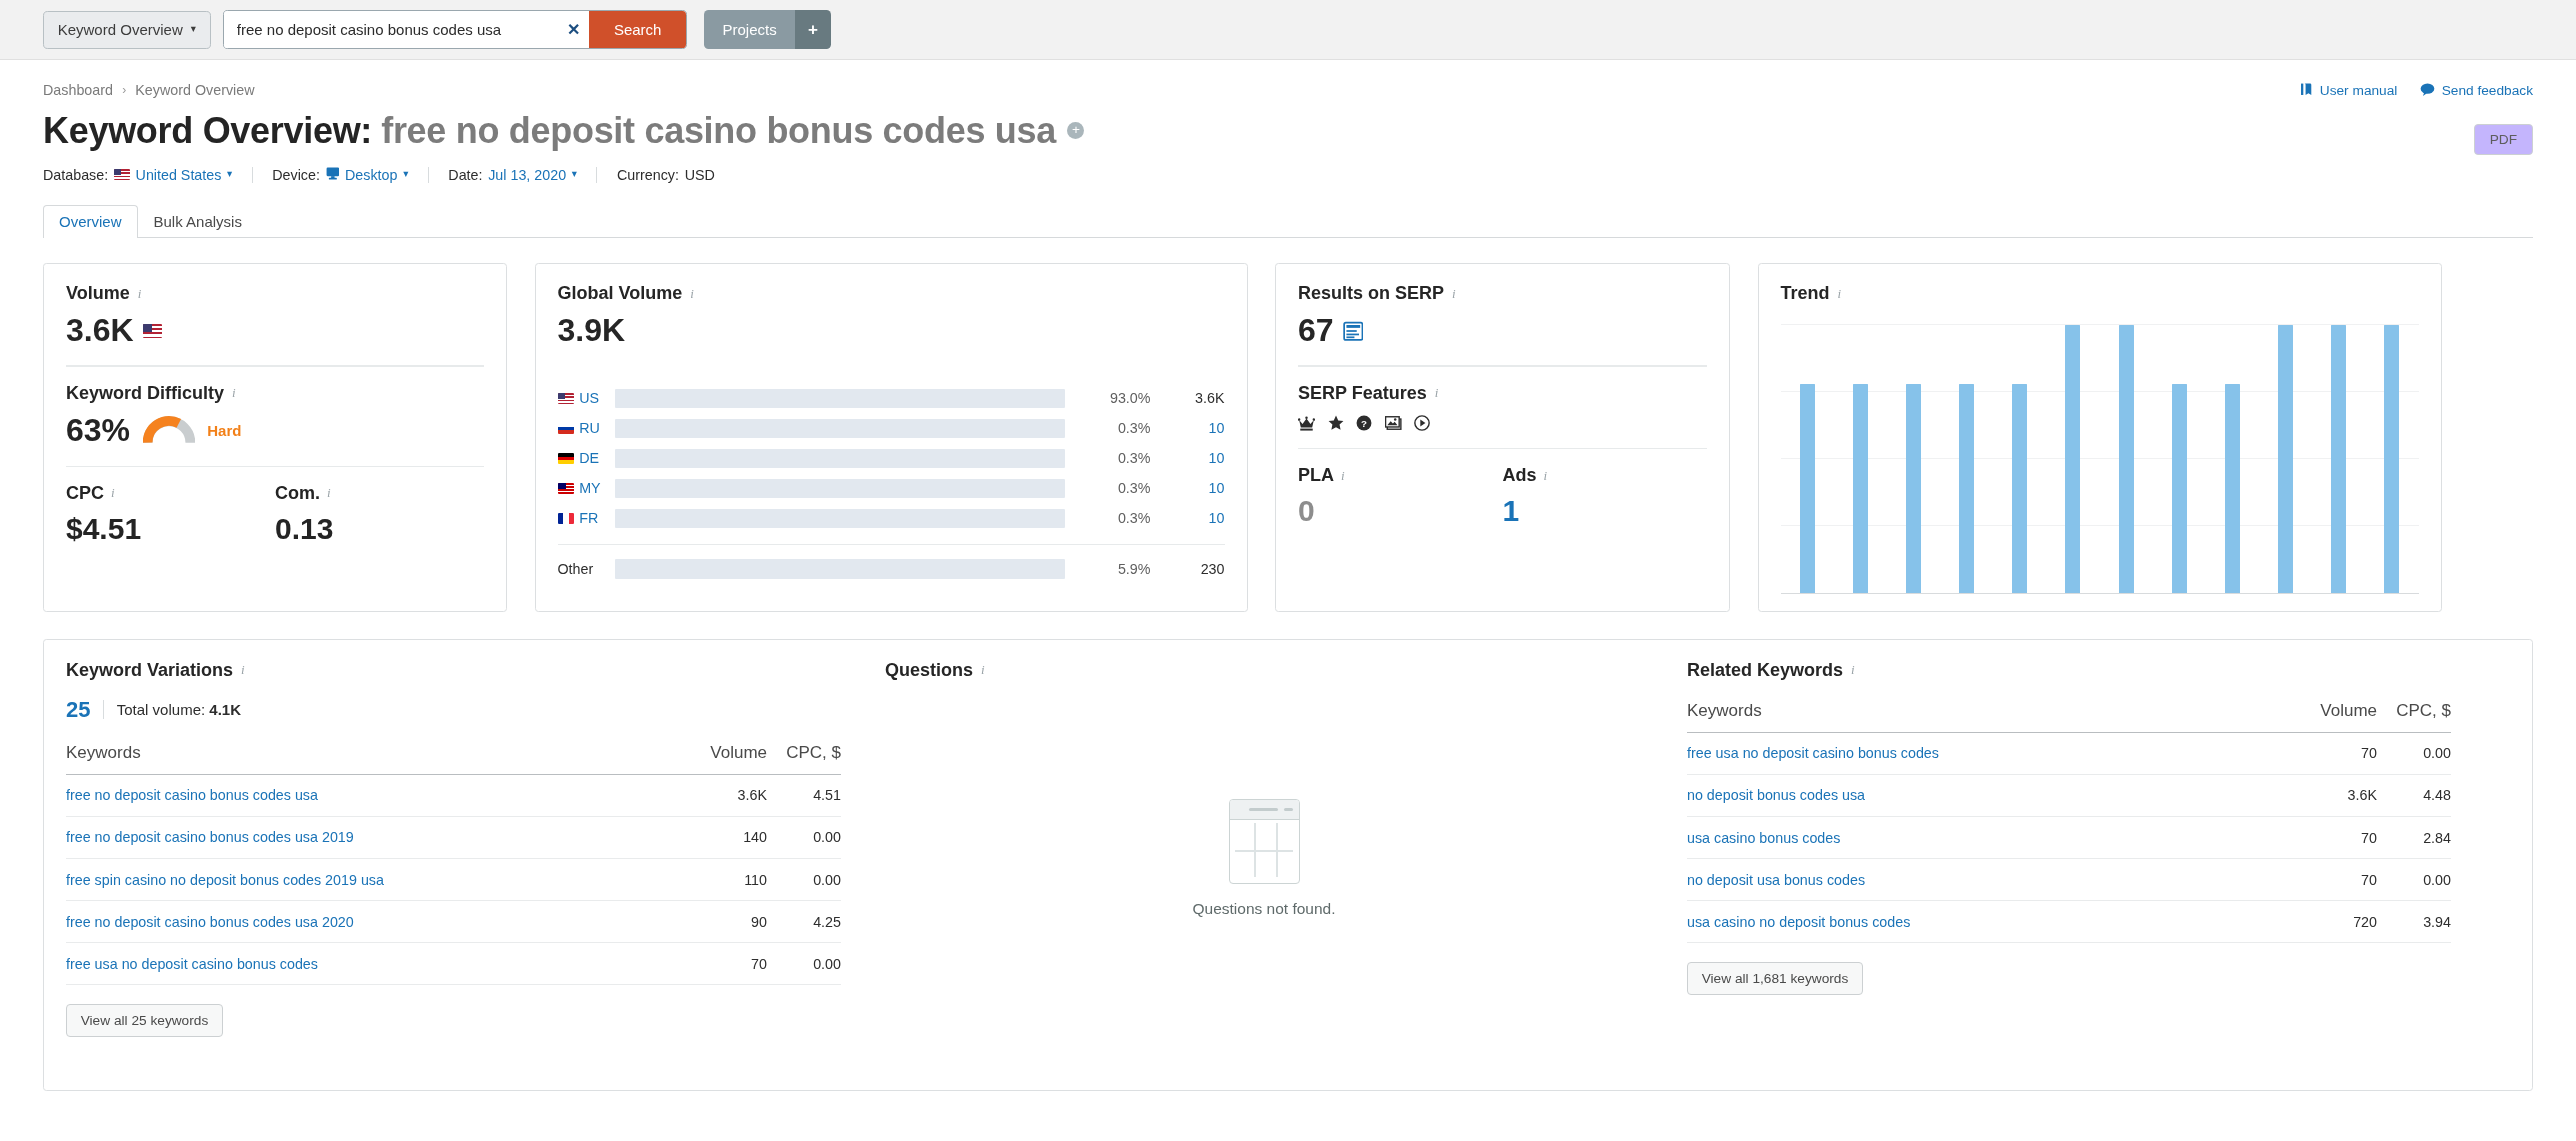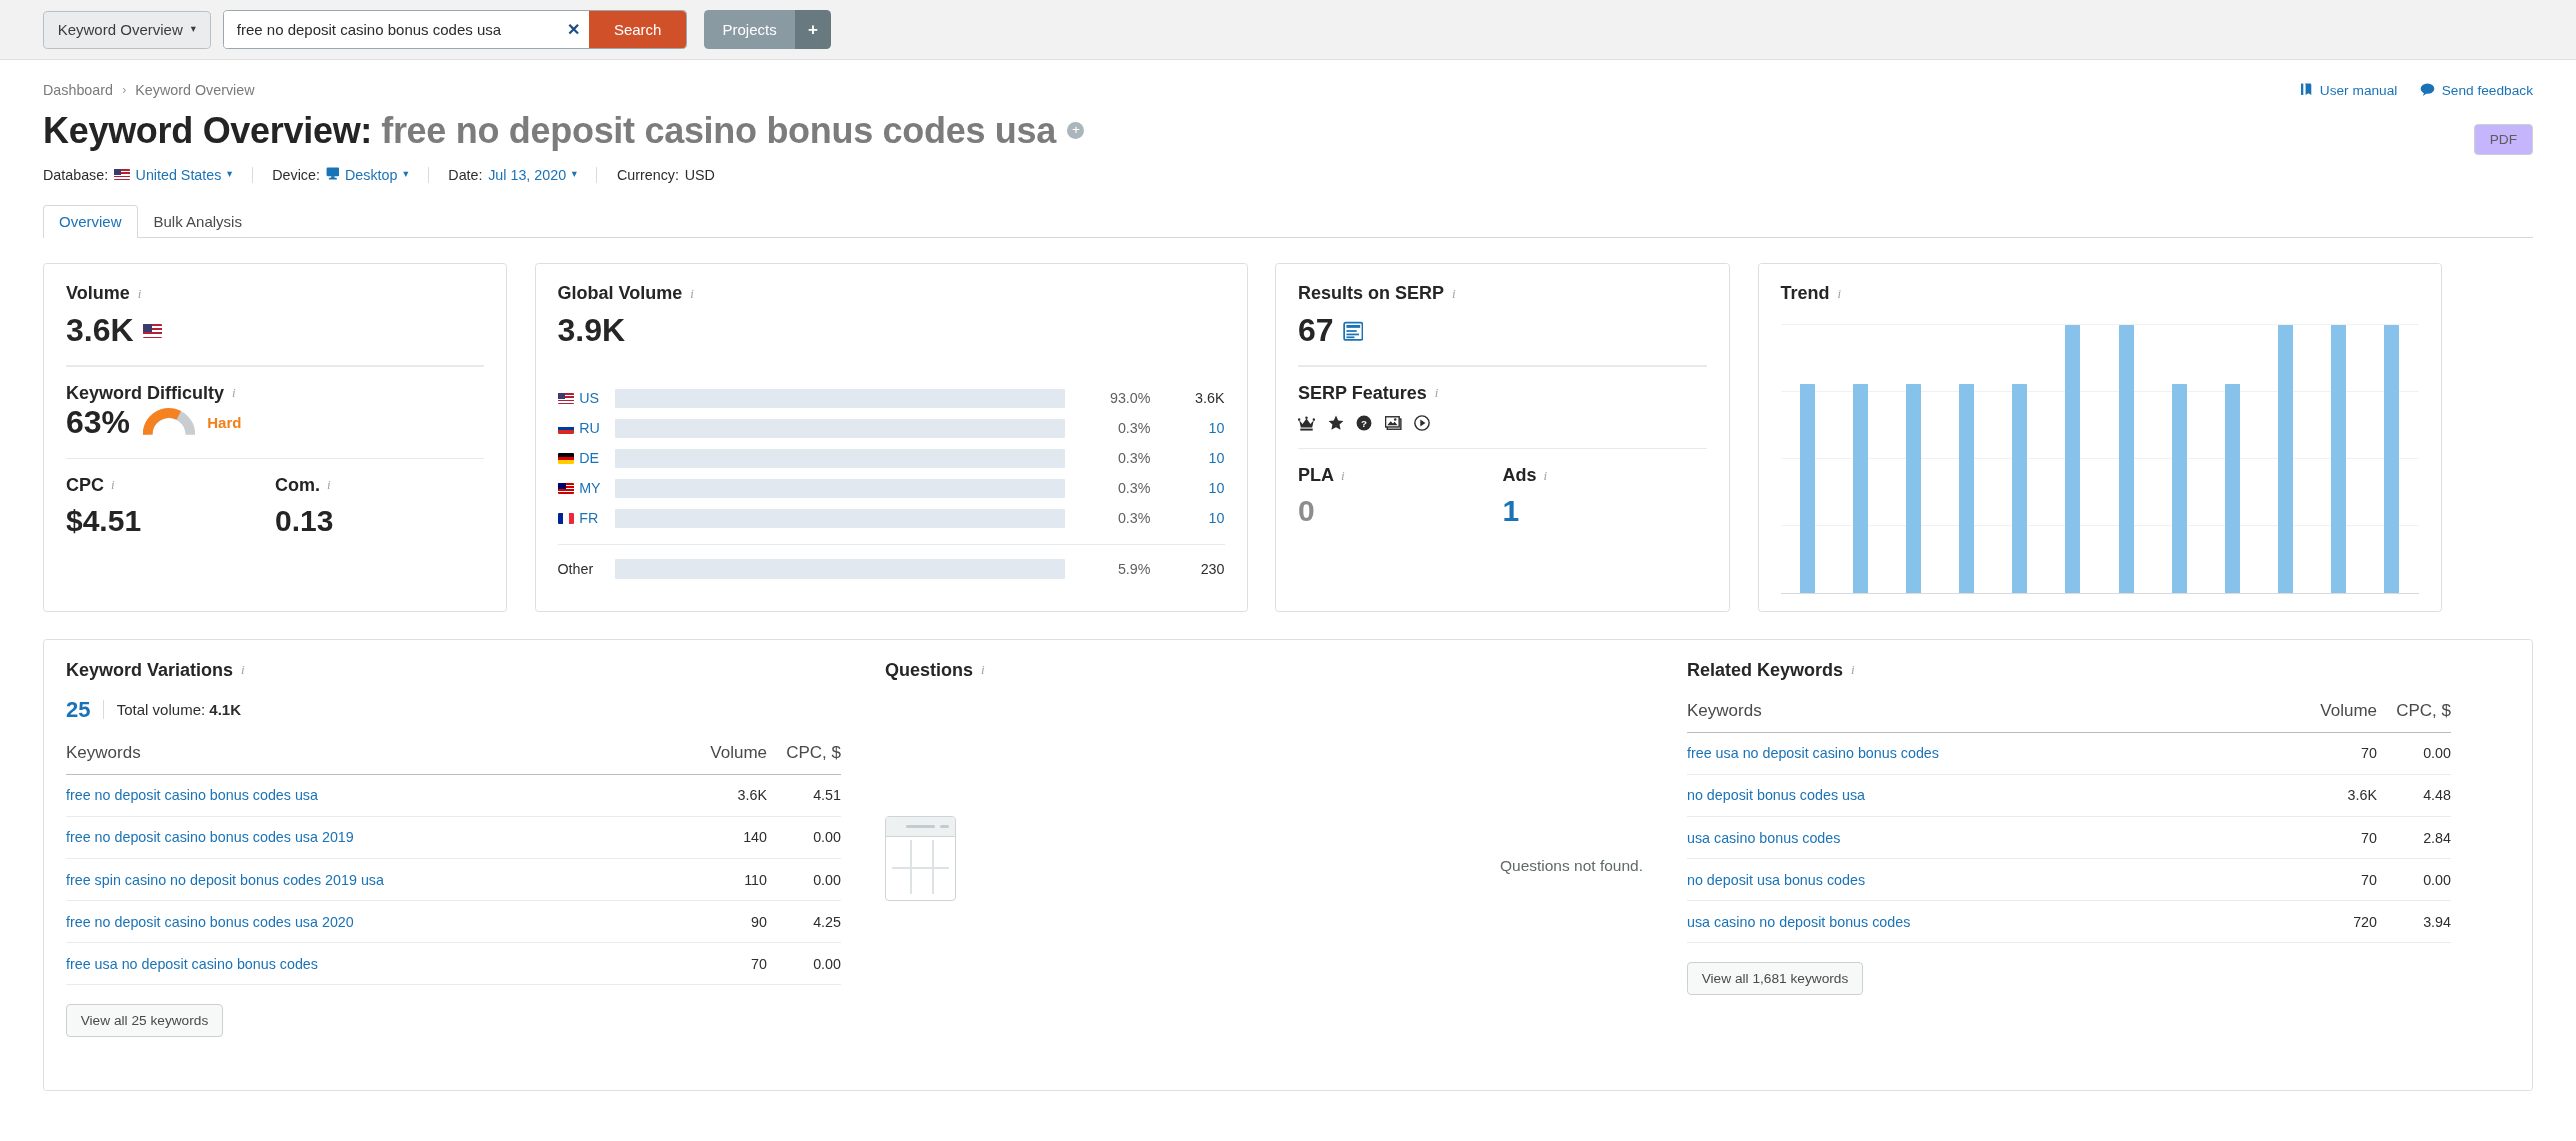--- a/index.html
+++ b/index.html
@@ -201,21 +201,21 @@
     font-family: "Liberation Serif", serif; cursor: pointer;
     font-weight: normal;
   }
   .bignum {
     font-size: 32px; font-weight: bold; color: #262626;
     margin-top: 9.2px; display: flex; align-items: center; gap: 9.2px;
     line-height: 1.1;
   }
   .divider { height: 1.1px; background: #e7eaeb; margin: 17px 0 16px; }
 
-  .kd-row { display: flex; align-items: center; gap: 12.6px; }
+  .kd-row { display: flex; align-items: center; gap: 12.6px; margin-top: 8px; }
   .kd-num { font-size: 32px; font-weight: bold; }
   .kd-gauge { position: relative; width: 52px; height: 27.5px; }
   .kd-label { font-size: 15px; color: #f28019; font-weight: bold; }
 
   .two-metrics { display: flex; }
   .metric-col { width: 50%; }
   .metric-lbl { display: flex; align-items: center; gap: 6.9px; font-size: 18px; font-weight: bold; }
   .metric-val { font-size: 30px; font-weight: bold; margin-top: 8px; }
   .metric-val.grey { color: #8d8d8d; }
   .metric-val.blue { color: #1a73b7; }
@@ -299,22 +299,22 @@
 
   .viewall-btn {
     margin-top: 18.3px;
     display: inline-block;
     border: 1.1px solid #ccd0d2; border-radius: 4px;
     background: #f7f8f8; color: #4a4a4a;
     font-size: 13.7px; padding: 8px 13.7px; cursor: pointer;
   }
 
   .empty-state {
-    display: flex; flex-direction: row;
-    align-items: center; justify-content: space-between;
+    display: flex; flex-direction: column;
+    align-items: center; justify-content: center;
     height: 321px; margin-top: 17px;
   }
   .empty-icon {
     width: 71px; height: 85px;
     border: 1.7px solid #ccd4d4; border-radius: 4px;
     background: #fff; position: relative; overflow: hidden;
   }
   .empty-icon .topbar-mini { position:absolute; top:0; left:0; right:0; height:20.6px; background:#eef1f2; border-bottom:1.7px solid #ccd4d4;}
   .empty-icon .dash1 { position:absolute; top:8.6px; left:19.5px; width:29px; height:2.9px; background:#c3cccd; border-radius:1.7px;}
   .empty-icon .dash2 { position:absolute; top:8.6px; left:54px; width:9.2px; height:2.9px; background:#c3cccd; border-radius:1.7px;}

